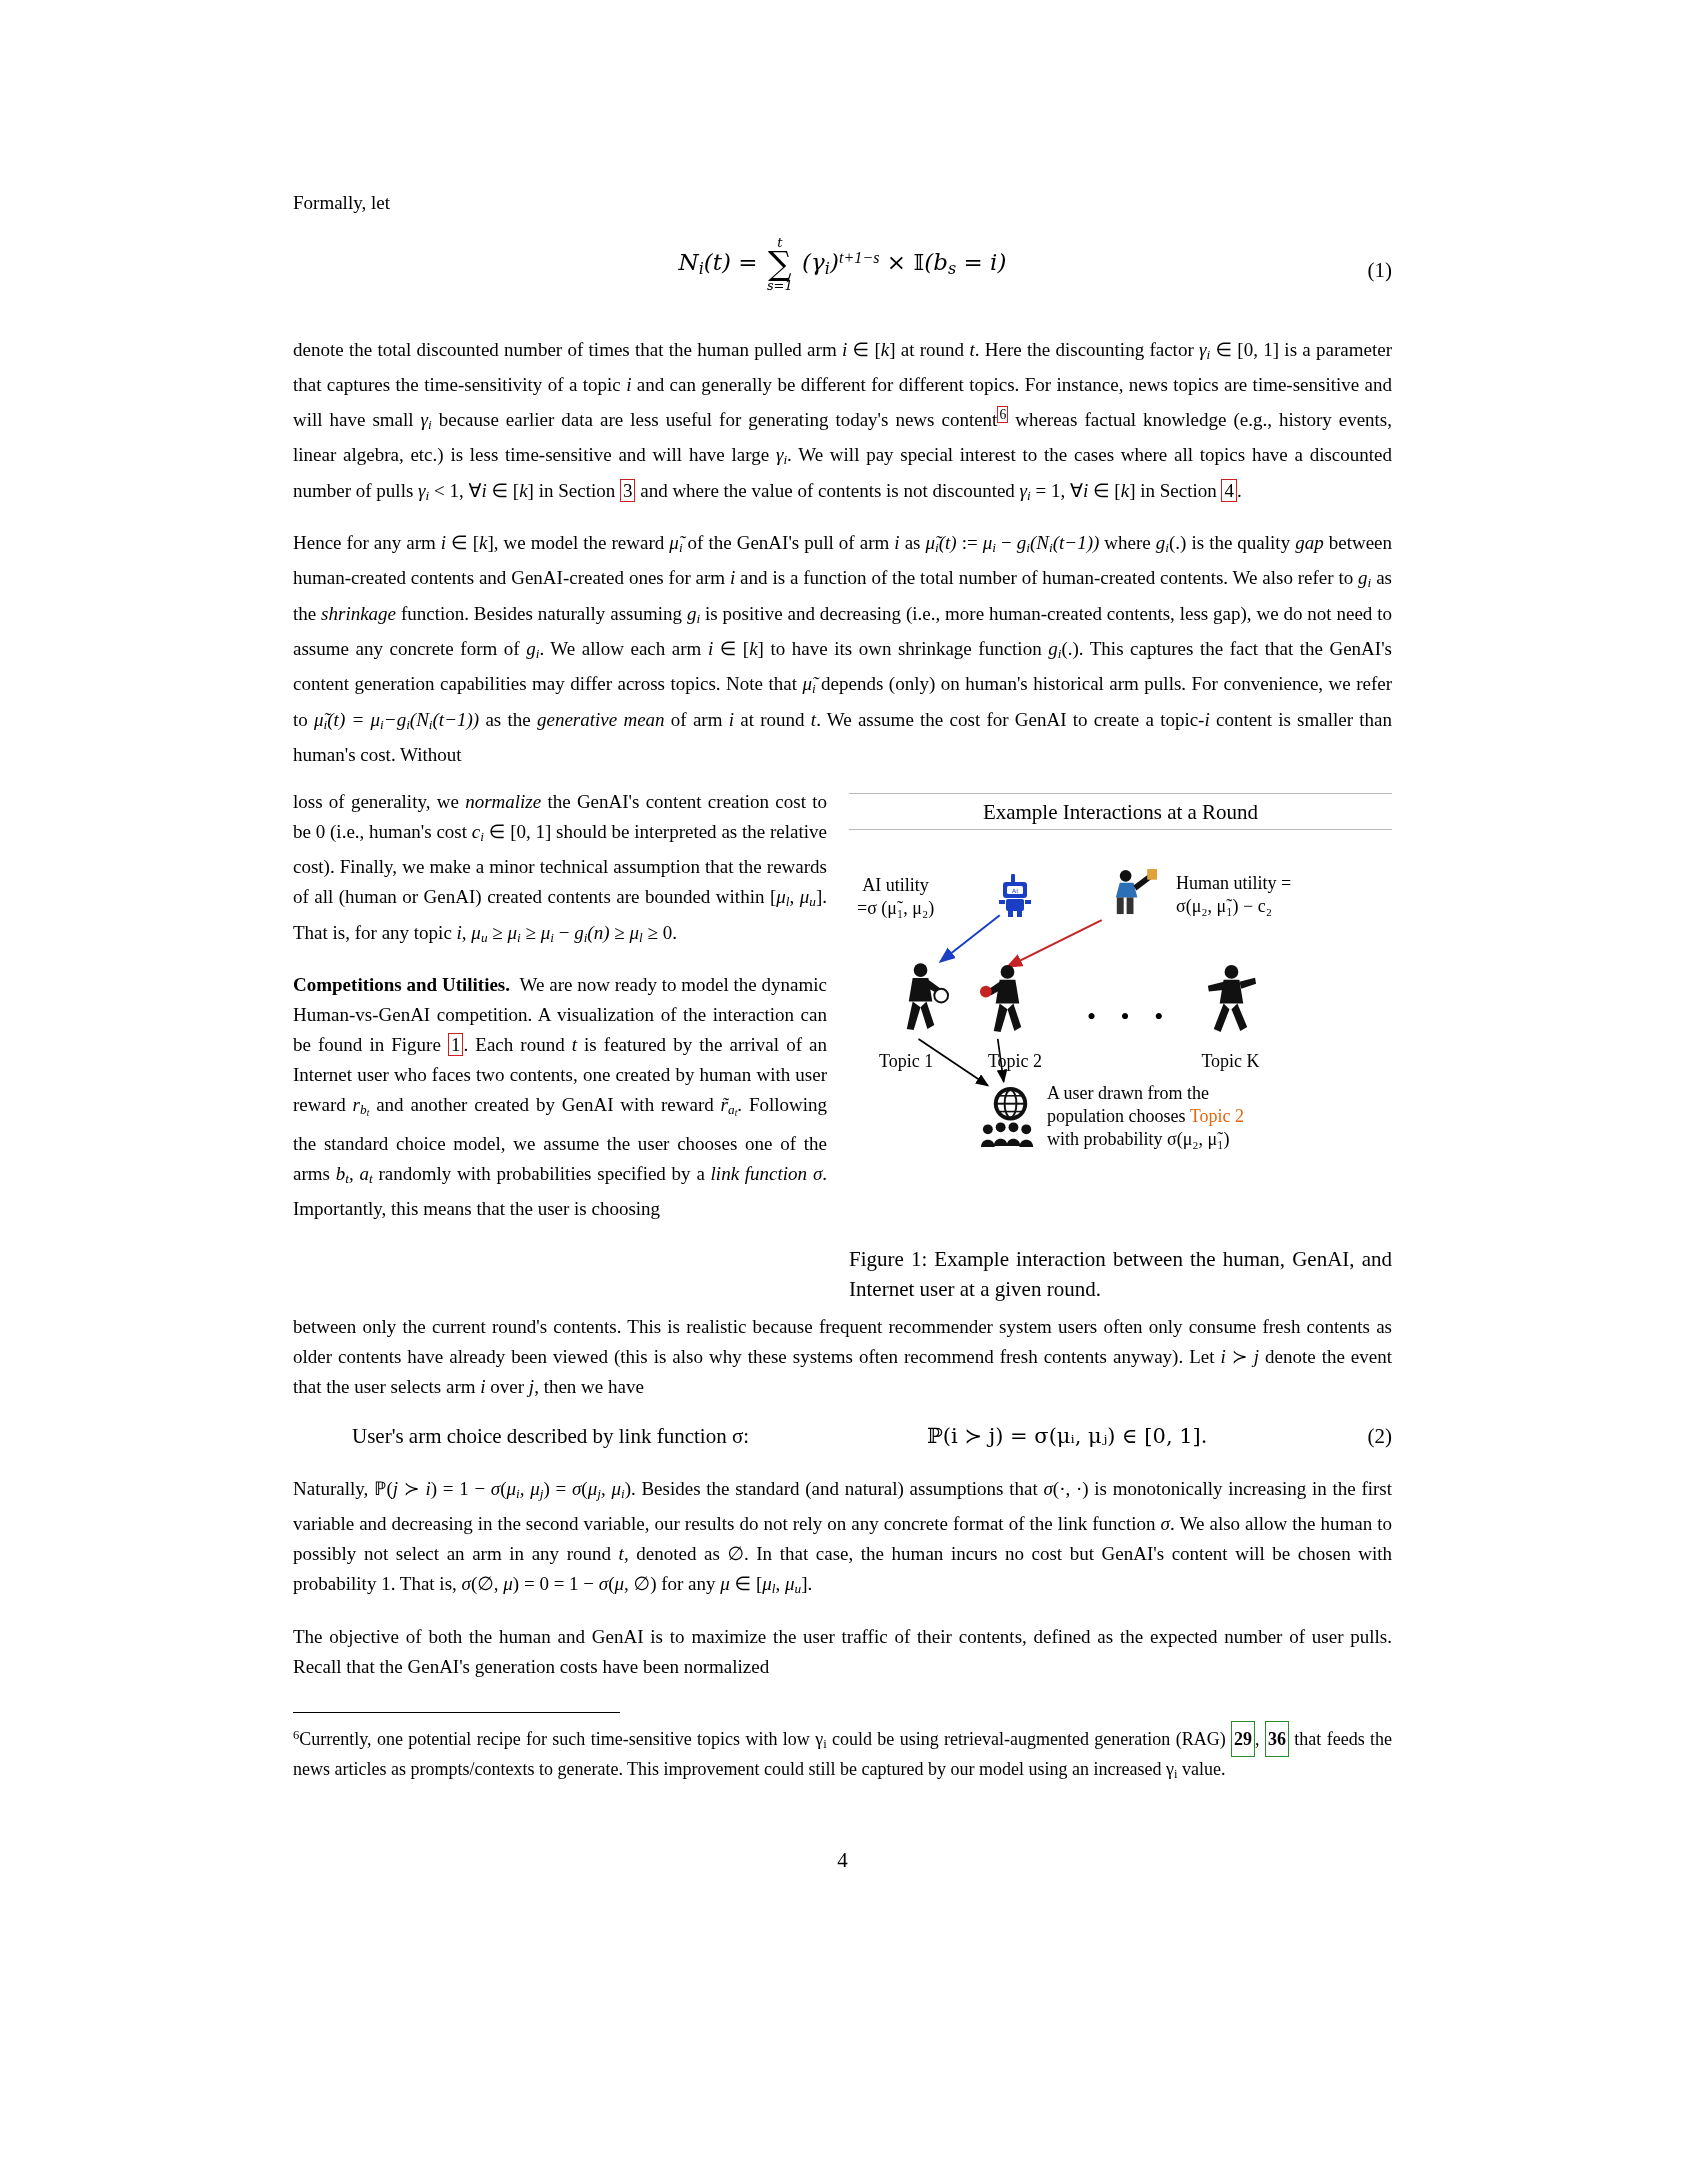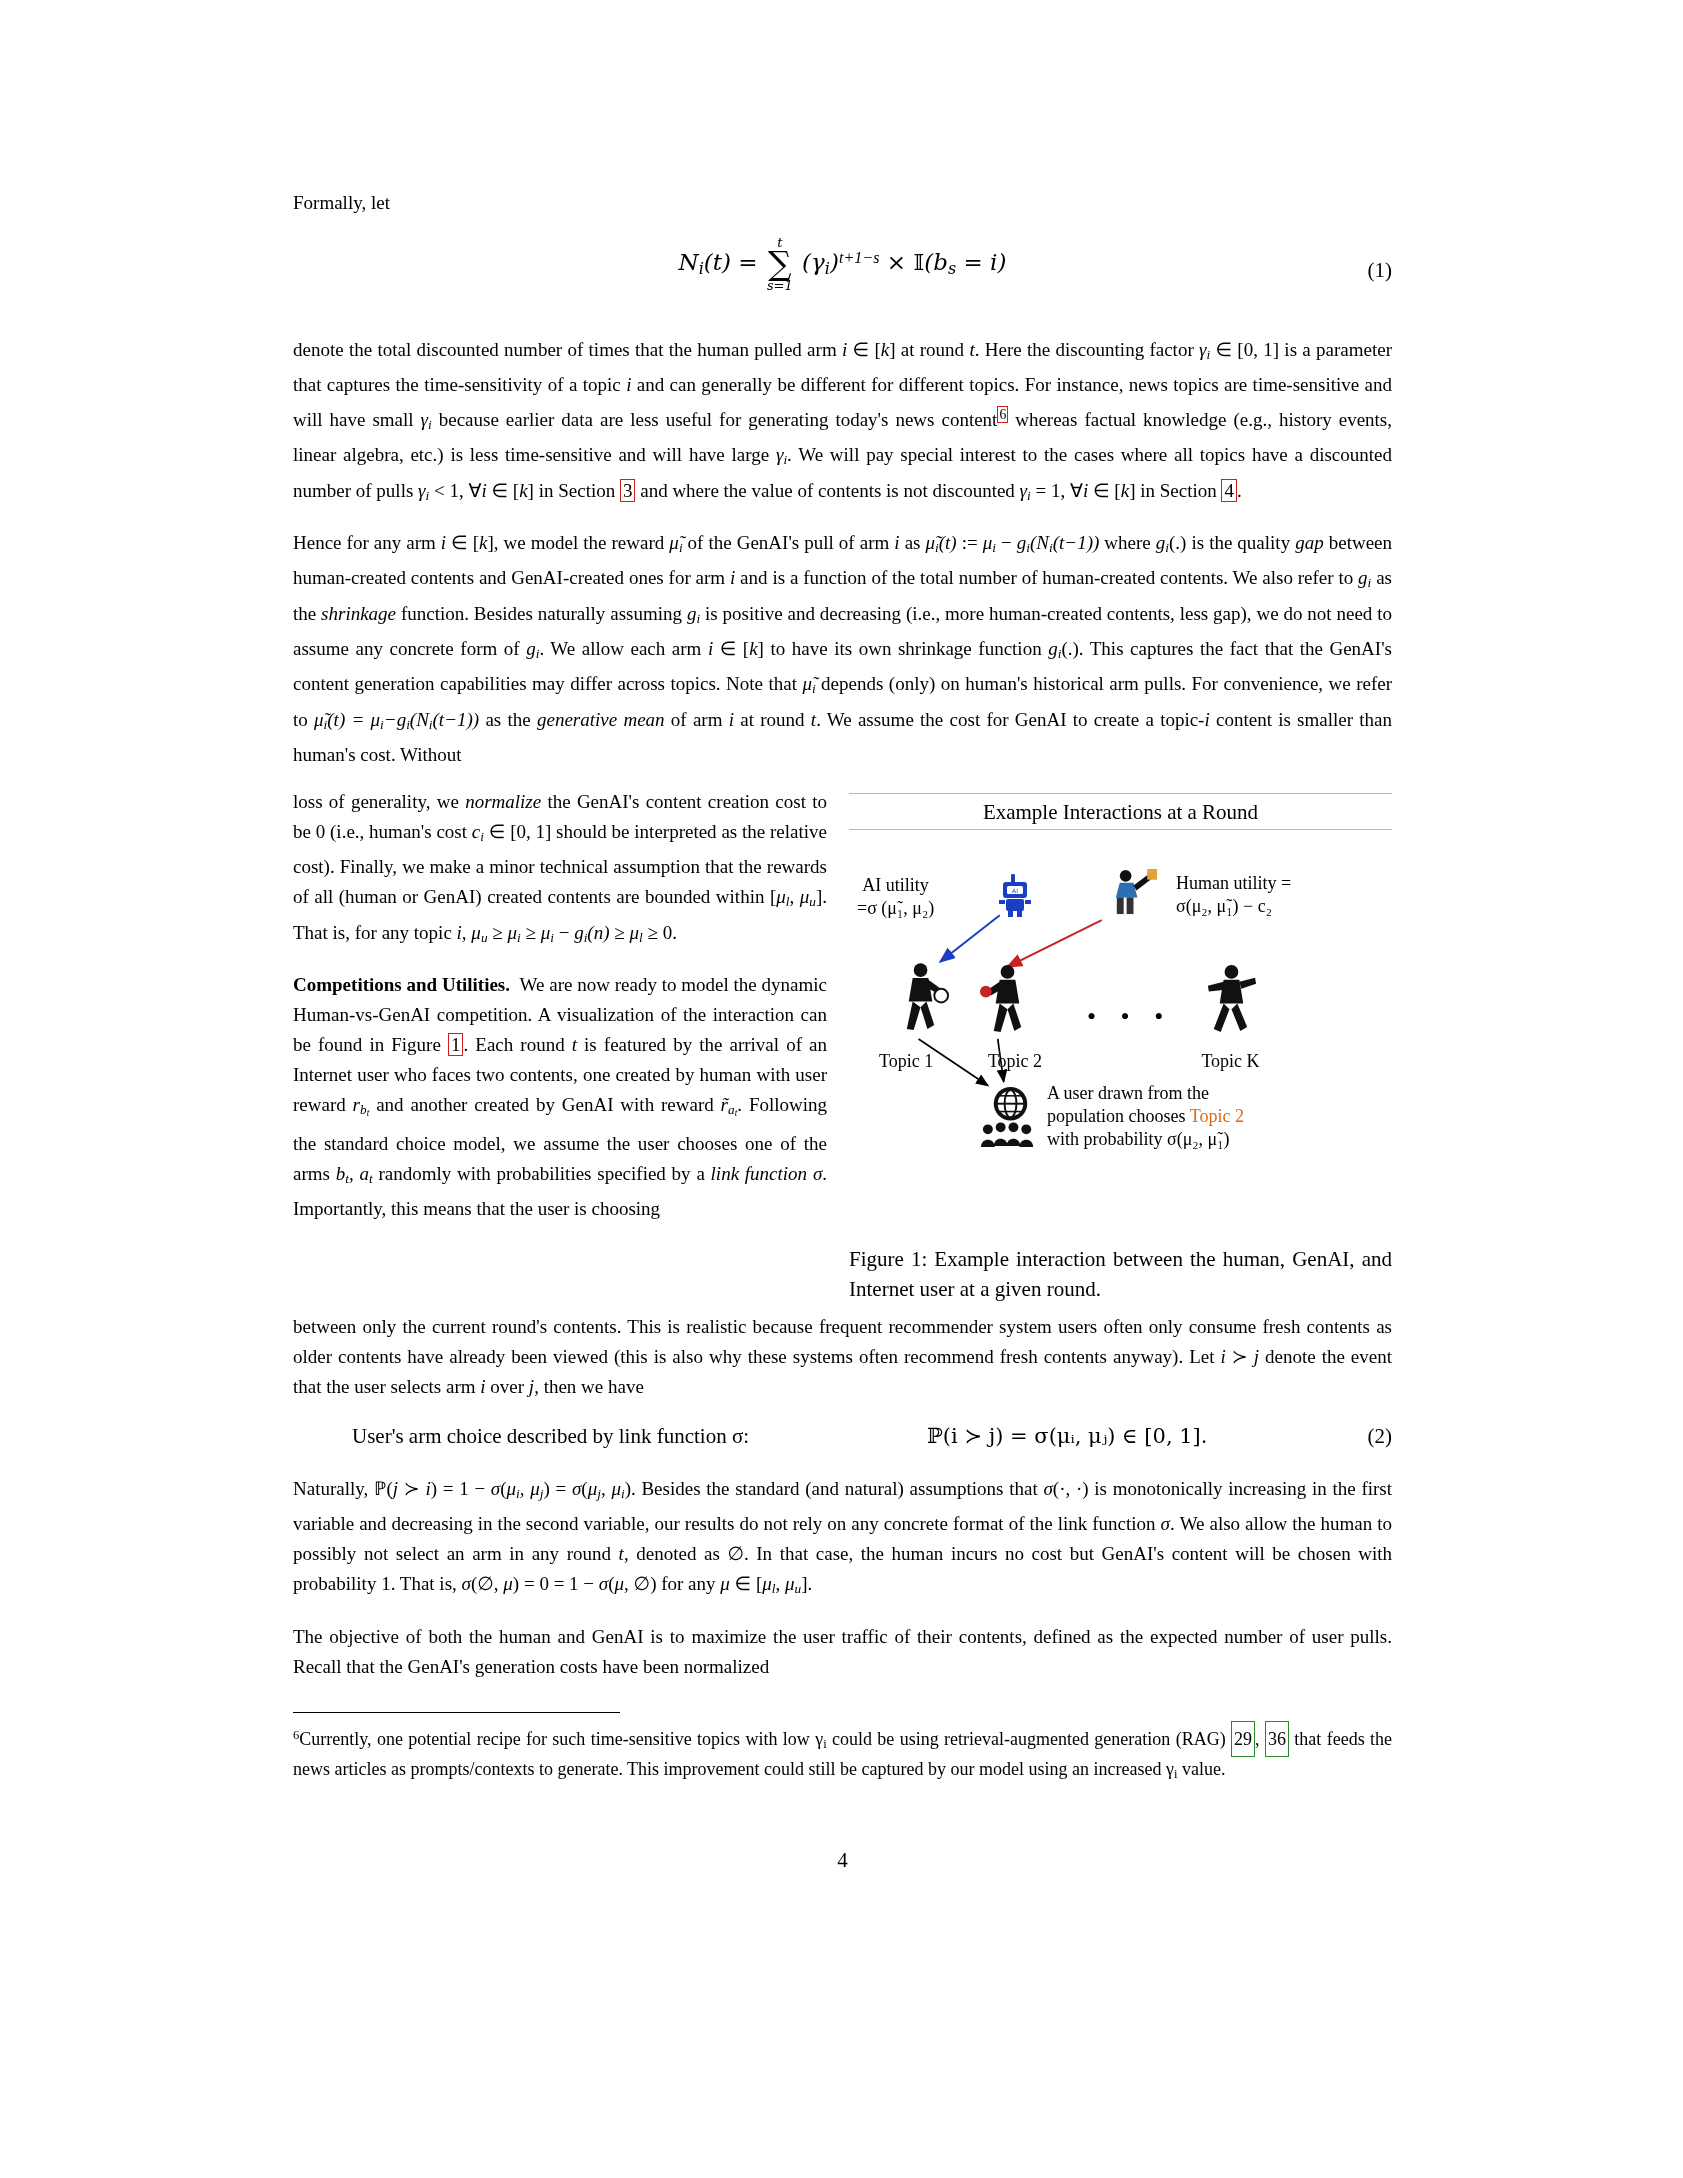--- a/index.html
+++ b/index.html
@@ -84,20 +84,21 @@
   
   .ref-box {
     border: 1.2px solid #cc2020;
     padding: 0 2px;
     font-style: normal;
   }
   .ref-box-green {
     border: 1.2px solid #2a8a2a;
     padding: 7px 2px;
     font-style: normal;
+    font-weight: bold;
   }
   .fn-marker {
     border: 1.2px solid #cc2020;
     padding: 0 1px;
     font-size: 0.72em;
     vertical-align: 0.5em;
     font-style: normal;
   }
 
   

